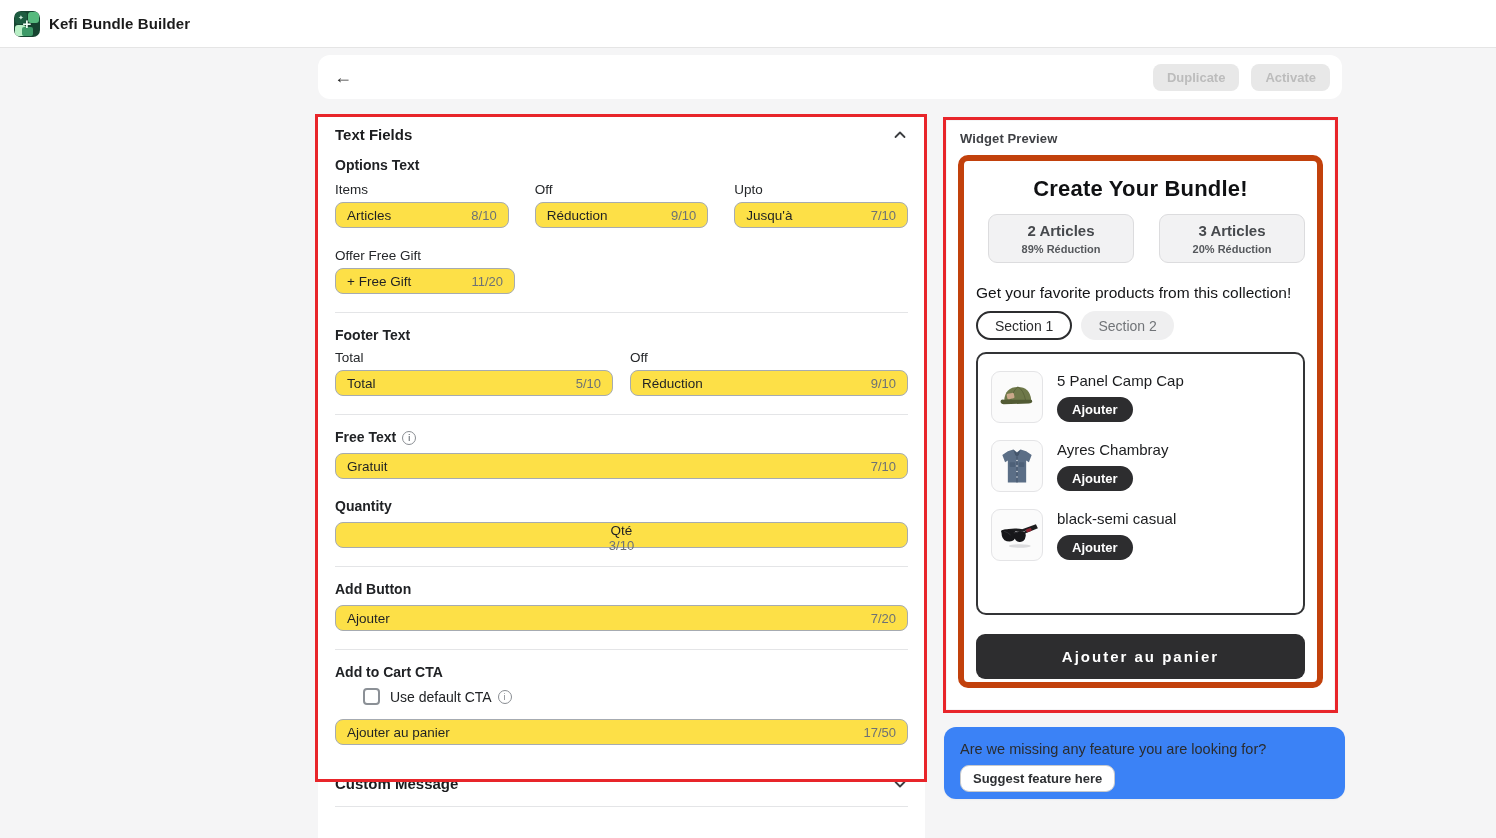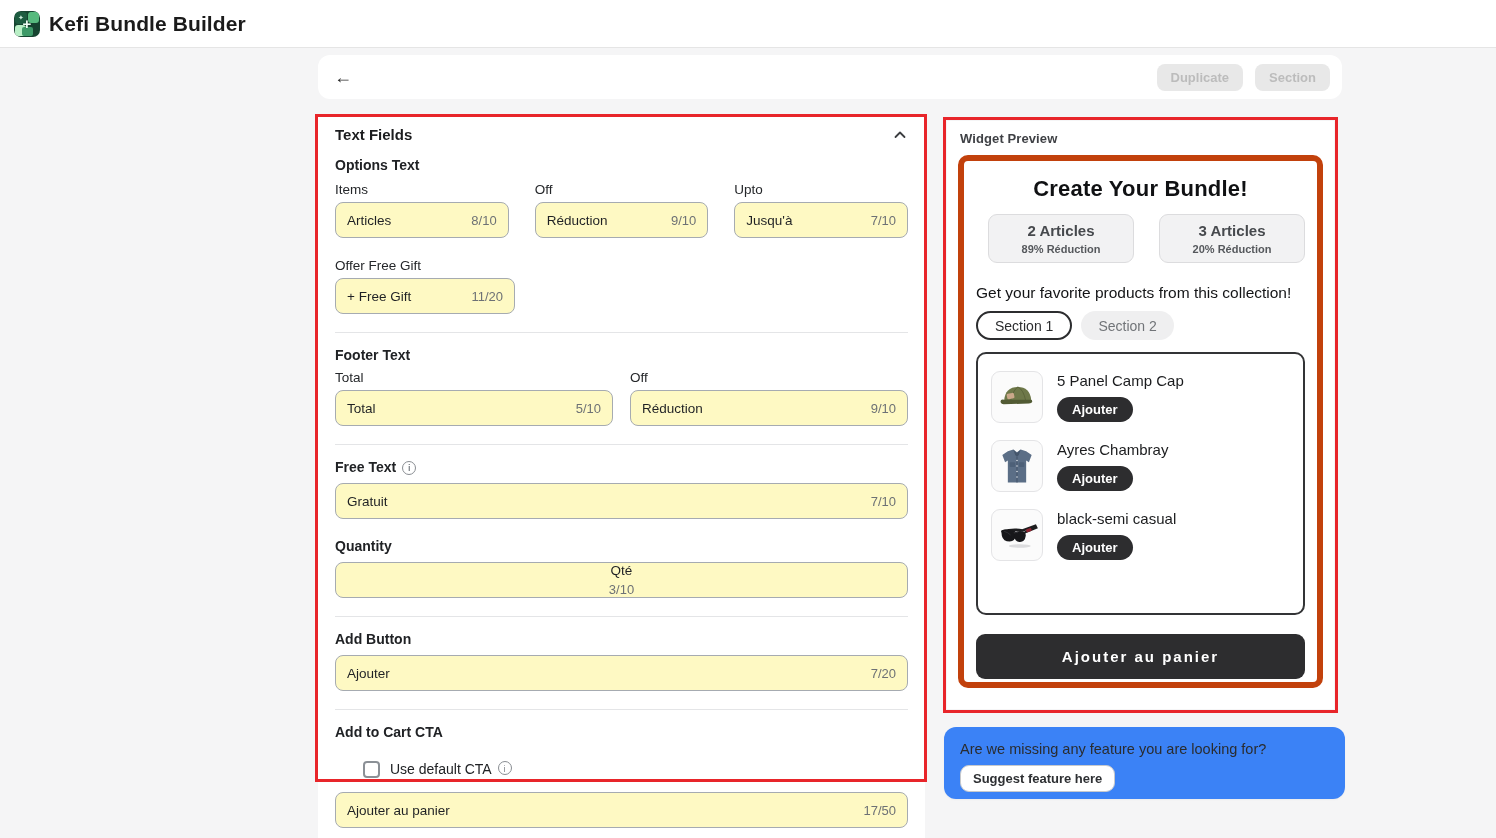--- a/index.html
+++ b/index.html
@@ -22,21 +22,21 @@
     position:relative; overflow:hidden; flex:0 0 auto;
   }
   .logo .q { position:absolute; }
   .logo .q.tl { left:1px; top:1px; width:12px; height:12px; background:#1d5c40; border-radius:3px; color:#cdeedd; font-size:7px; line-height:12px; text-align:center;}
   .logo .q.tr { left:14px; top:1px; width:11px; height:11px; background:#57ba7e; border-radius:3px;}
   .logo .q.bl { left:1px; top:14px; width:11px; height:11px; background:#b9efc6; border-radius:3px;}
   .logo .q.bm { left:8px; top:16px; width:11px; height:9px; background:#3e9a68; border-radius:2px;}
   .logo .plus { position:absolute; left:0; top:0; width:100%; height:100%;
     display:flex; align-items:center; justify-content:center;
     color:#f2fff7; font-size:15px; font-weight:bold; line-height:1; text-shadow:0 0 2px rgba(0,0,0,.35);}
-  .app-title { font-size:21px; font-weight:bold; color:#1b1b1b; letter-spacing:.1px; }
+  .app-title { font-size:15px; font-weight:bold; color:#1b1b1b; letter-spacing:.1px; }
 
   
   .header-card {
     position:absolute; left:318px; top:55px; width:1024px; height:44px;
     background:#fff; border-radius:12px;
     display:flex; align-items:center; padding:0 12px 0 14px;
   }
   .back-arrow { font-size:18px; color:#2b2b2b; cursor:pointer; padding:0 8px 0 2px; }
   .page-title { font-size:17px; font-weight:bold; color:#18191b; margin-left:6px; letter-spacing:.1px;}
   .header-actions { margin-left:auto; display:flex; gap:12px; }
@@ -53,34 +53,34 @@
   .sec-head { display:flex; align-items:center; justify-content:space-between; padding-top:9px; }
   .sec-head .t { font-size:15px; font-weight:bold; color:#1b1c1e; }
   .chev { width:16px; height:16px; cursor:pointer; }
   .grp-label { font-size:14px; font-weight:bold; color:#202225; margin-top:14px; }
   .fld-label { font-size:13.5px; color:#25272a; margin-bottom:5px; }
   .grid3 { display:flex; gap:26px; margin-top:9px; }
   .grid3 > div { width:180px; }
   .grid2 { display:flex; gap:17px; margin-top:7px; }
   .grid2 > div { width:278px; }
   .inputbox {
-    height:36px; border:1px solid #a6abb1; border-radius:8px; background:#fef9c3;
+    height:26px; border:1px solid #a6abb1; border-radius:8px; background:#fde047;
     display:flex; align-items:center; justify-content:space-between;
     padding:0 11px; cursor:text;
   }
   .inputbox .val { font-size:13.5px; color:#1f2124; }
   .inputbox .cnt { font-size:13px; color:#6d7175; }
   .divider { border:none; border-top:1px solid #e4e5e7; margin-top:18px; }
   .w180 { width:180px; }
   .info-i {
     display:inline-flex; width:14px; height:14px; border:1px solid #898d92; border-radius:50%;
     color:#898d92; font-size:9.5px; align-items:center; justify-content:center;
     vertical-align:1px; margin-left:6px; font-style:normal;
   }
-  .cb-row { display:flex; align-items:flex-start; margin-top:21px;padding-left:28px; }
+  .cb-row { display:flex; align-items:center; margin-top:8px;padding-left:28px; }
   .checkbox {
     width:17px; height:17px; border:2px solid #8b9096; border-radius:4px; background:#fff;
     cursor:pointer; flex:0 0 auto;
   }
   .cb-label { font-size:14px; color:#202225; margin-left:10px; }
 
   
   .right-card {
     position:absolute; left:947px; top:121px; width:387px; height:588px;
     background:#fff;
@@ -158,21 +158,21 @@
     <div class="q bm"></div>
     <div class="plus">+</div>
   </div>
   <div class="app-title">Kefi Bundle Builder</div>
 </header>
 
 <div class="header-card">
   <span class="back-arrow">←</span>
   <div class="header-actions">
     <button class="btn-disabled">Duplicate</button>
-    <button class="btn-disabled">Section</button>
+    <button class="btn-disabled">Activate</button>
   </div>
 </div>
 
 <div class="left-card">
 
   <div class="sec-head">
     <span class="t">Text Fields</span>
     <svg class="chev" viewBox="0 0 16 16">
         <path d="M3.5 10 L8 5.5 L12.5 10" stroke="#3c3e41" stroke-width="1.8" fill="none" stroke-linecap="round" stroke-linejoin="round"></path>
       </svg>

